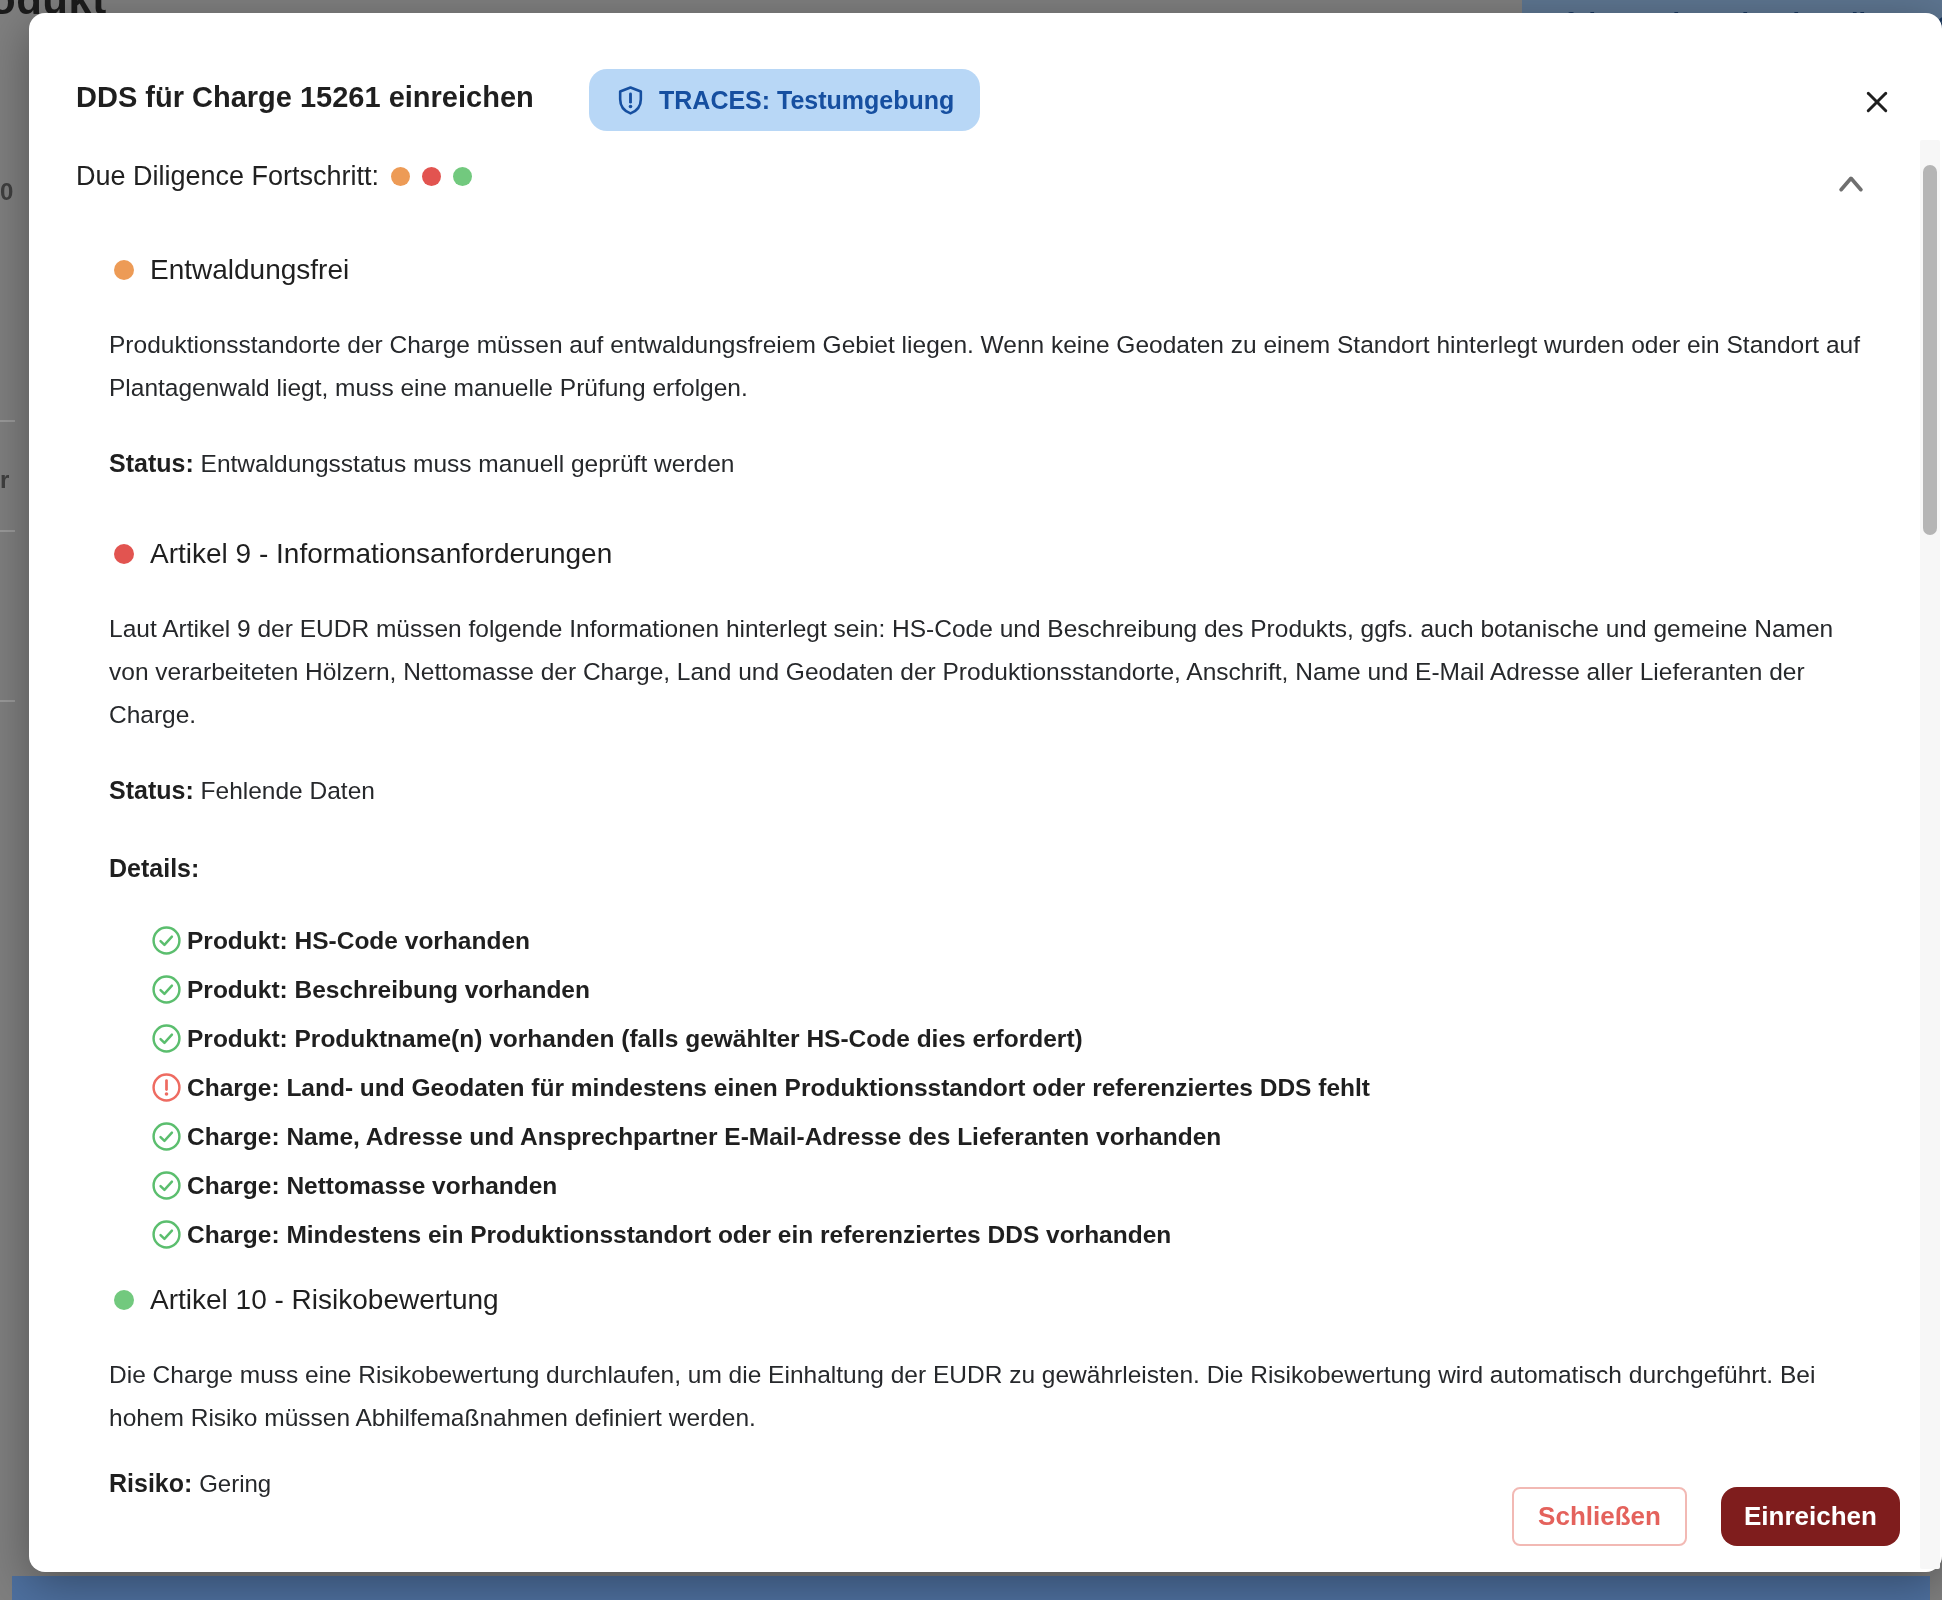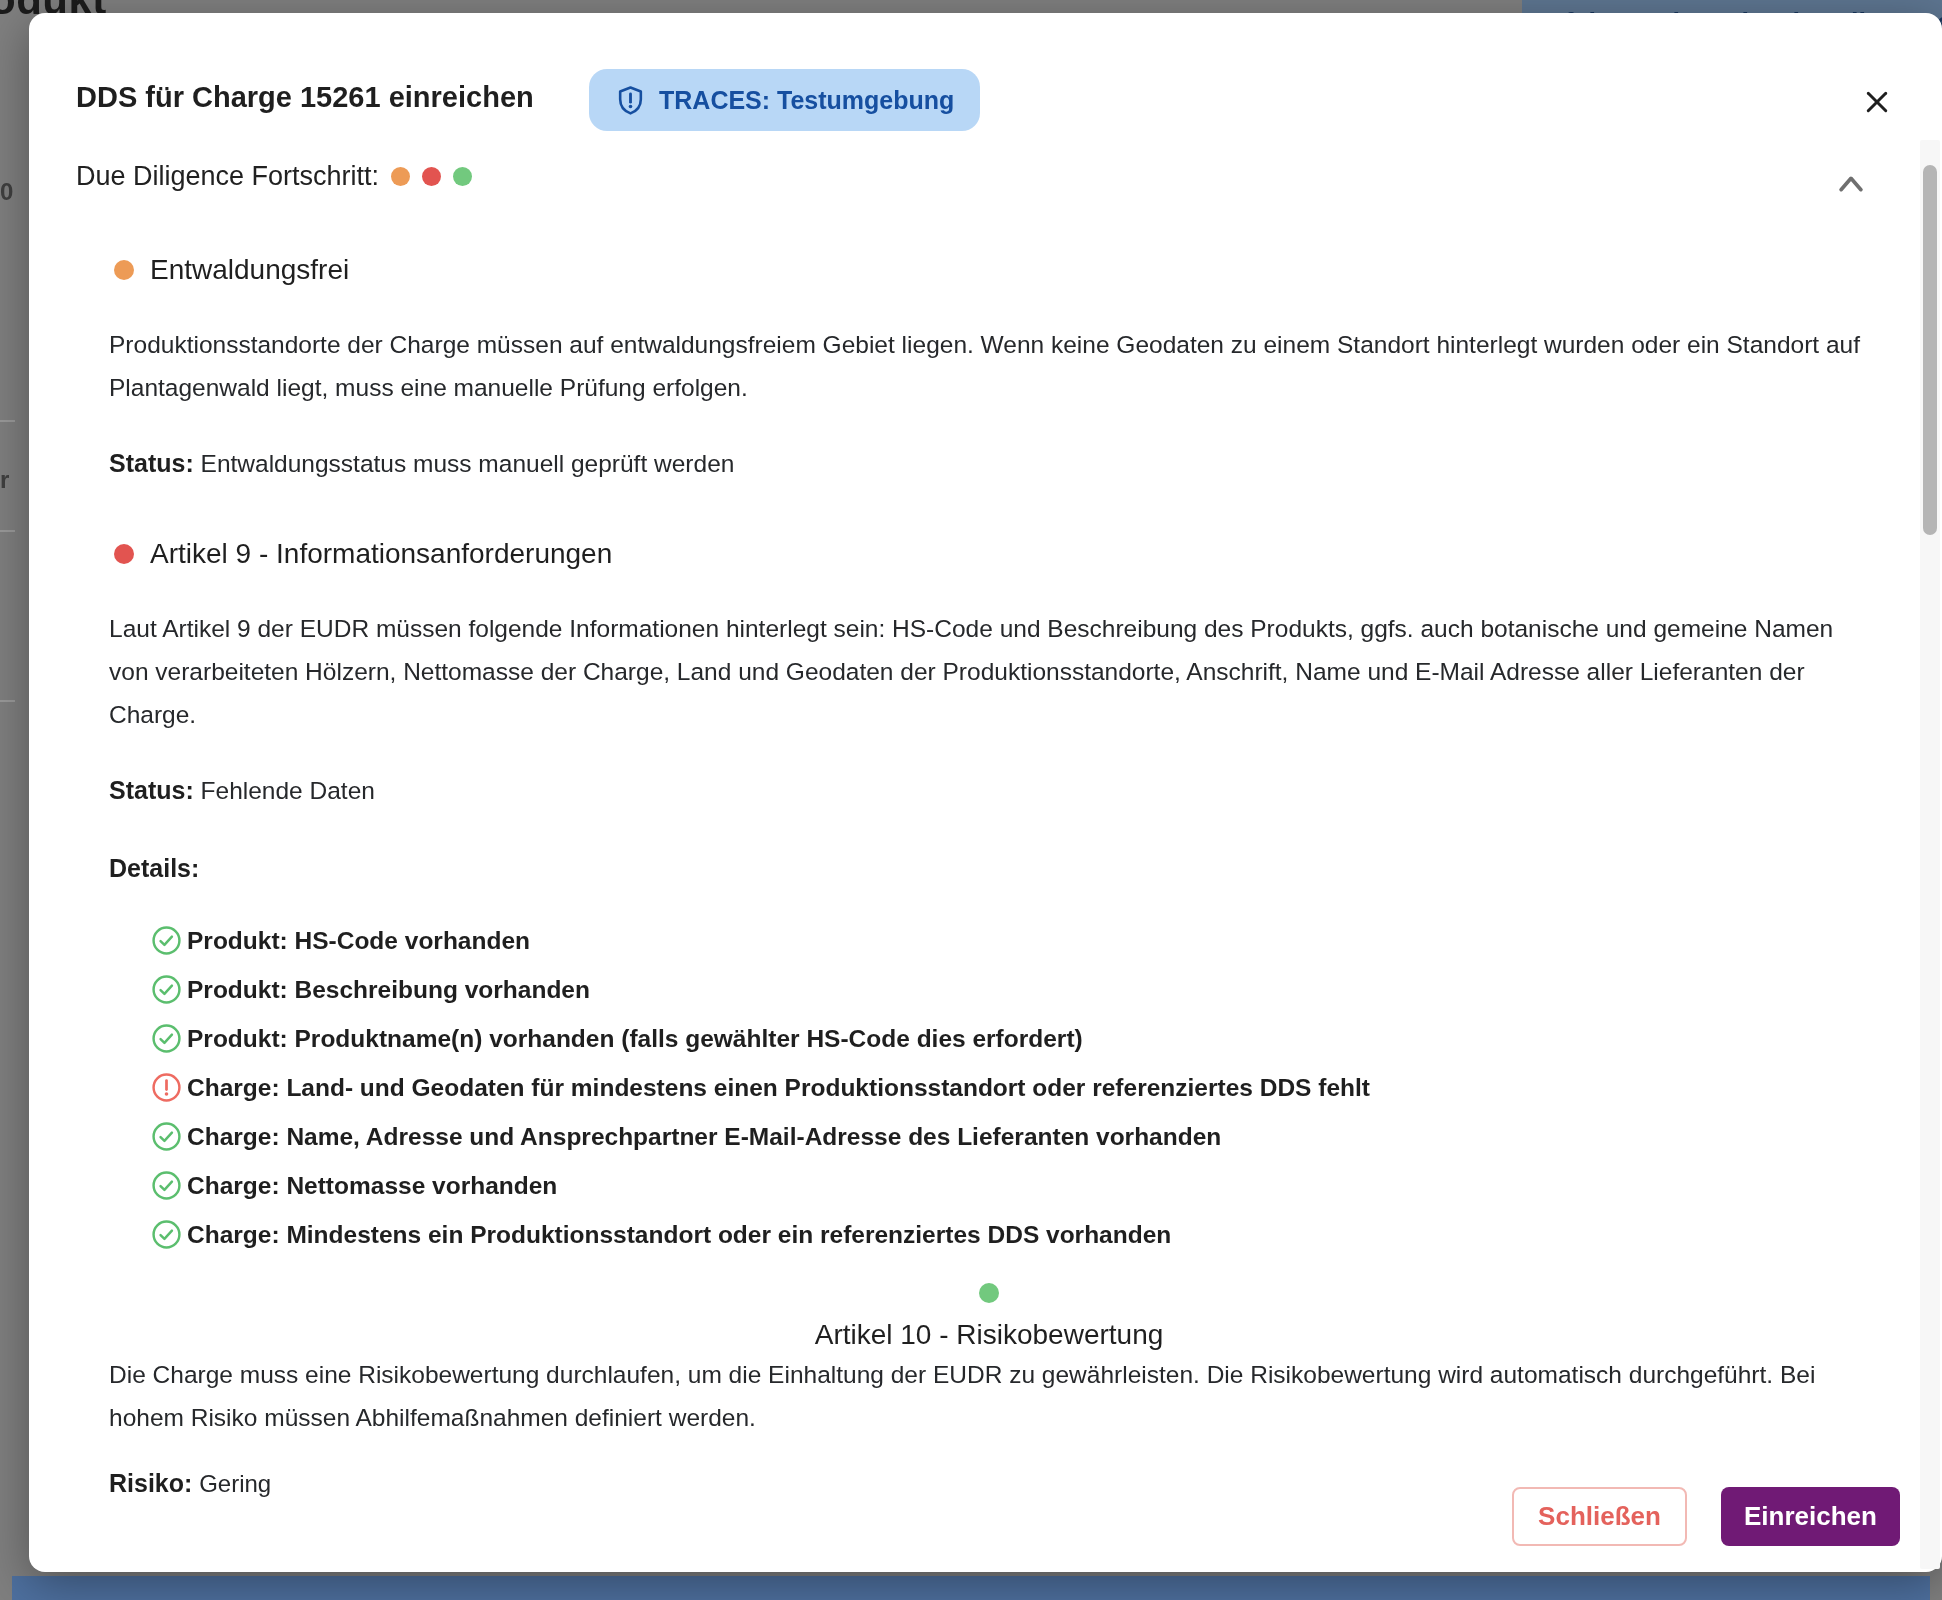--- a/index.html
+++ b/index.html
@@ -45,30 +45,30 @@
   .para { font-size:24.5px; line-height:43px; color:#26282b; margin-top:36px; }
   .status-line { margin-top:40px; font-size:24.5px; color:#26282b; height:32px; }
   .status-line b, .details-label b { font-size:25px; font-weight:700; color:#1f1f1f; }
   .details-label { margin-top:46px; height:32px; font-size:25px; }
   .details-list { list-style:none; margin-top:30px; margin-left:42px; }
   .details-list li { display:flex; align-items:center; height:49px; }
   .li-icon { width:31px; height:31px; flex:0 0 auto; margin-right:5px; display:flex;
     align-items:center; justify-content:center; }
   .li-text { font-size:24.5px; font-weight:700; color:#1f1f1f; }
   .gap-sec { margin-top:56px; }
-  .gap-after-list { margin-top:24px;flex-direction:column; }
+  .gap-after-list { margin-top:24px; }
   .risk-line { margin-top:30px; }
   .risk-line .risk-value { font-size:24px; }
 
   
   .btn-close { position:absolute; right:255px; bottom:26px; width:175px; height:59px;
     background:#ffffff; border:2px solid #F2B9B4; border-radius:8px; color:#E4625C;
     font-size:26px; font-weight:700; font-family:inherit; cursor:pointer; }
   .btn-submit { position:absolute; right:42px; bottom:26px; width:179px; height:59px;
-    background:#701a75; border:none; border-radius:8px; color:#ffffff;
+    background:#7f1d1d; border:none; border-radius:16px; color:#ffffff;
     font-size:26px; font-weight:700; font-family:inherit; cursor:pointer; }
 
   
   .scroll-track { position:absolute; right:2px; top:127px; bottom:3px; width:20px;
     background:#f7f7f7; border-radius:2px; }
   .scroll-thumb { position:absolute; left:3px; top:25px; width:14px; height:370px;
     background:#b5b5b5; border-radius:7px; }
 </style>
 </head>
 <body>

